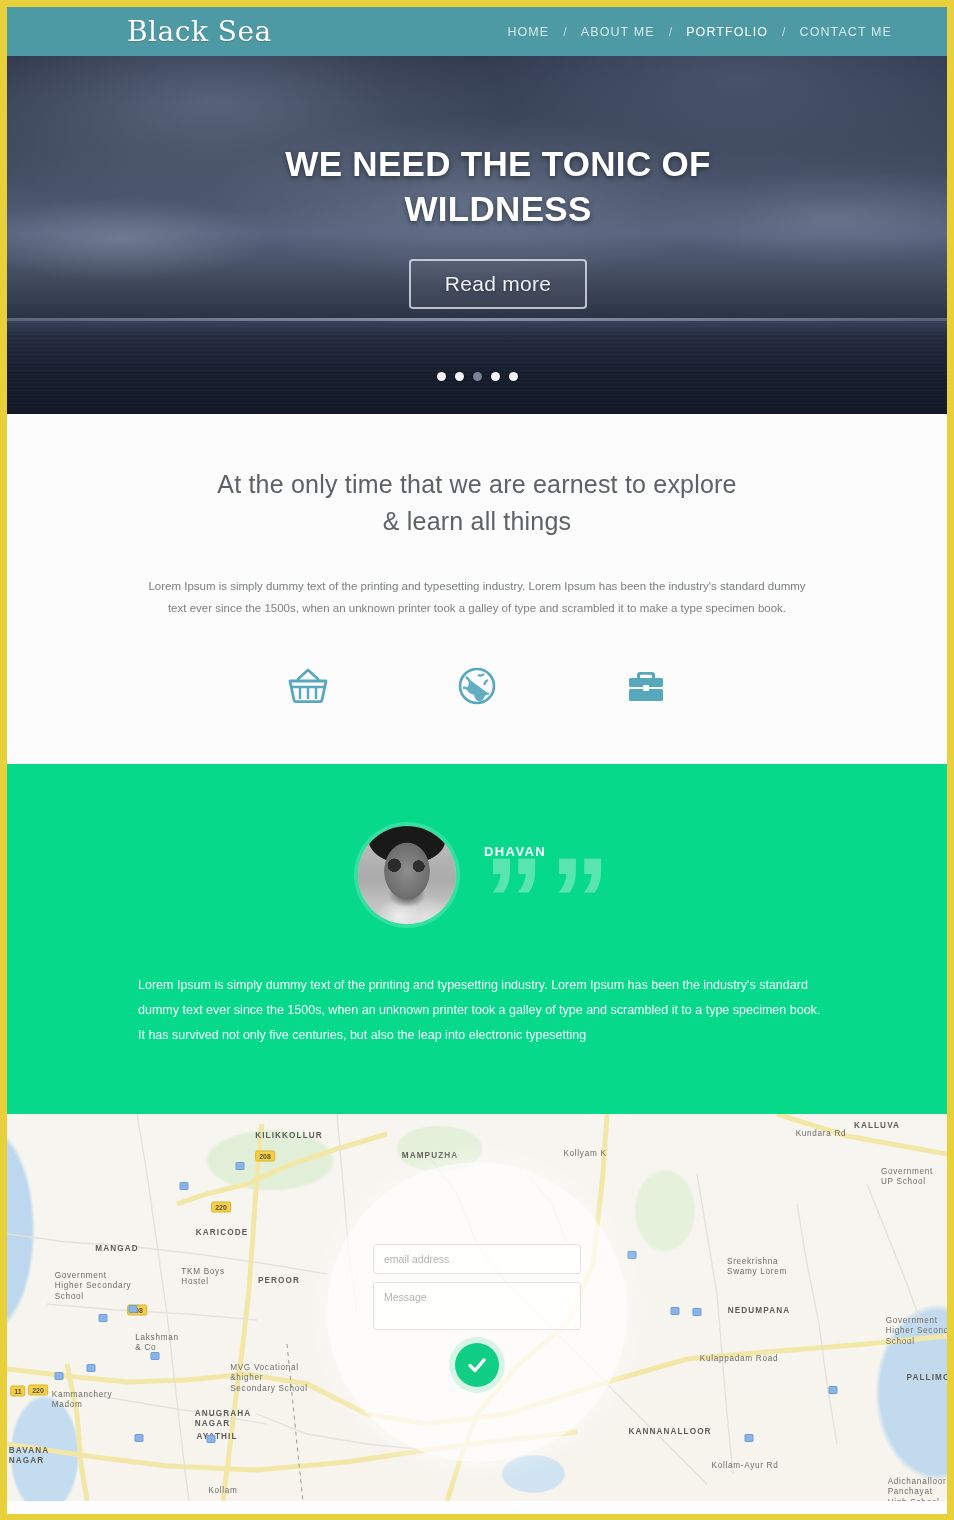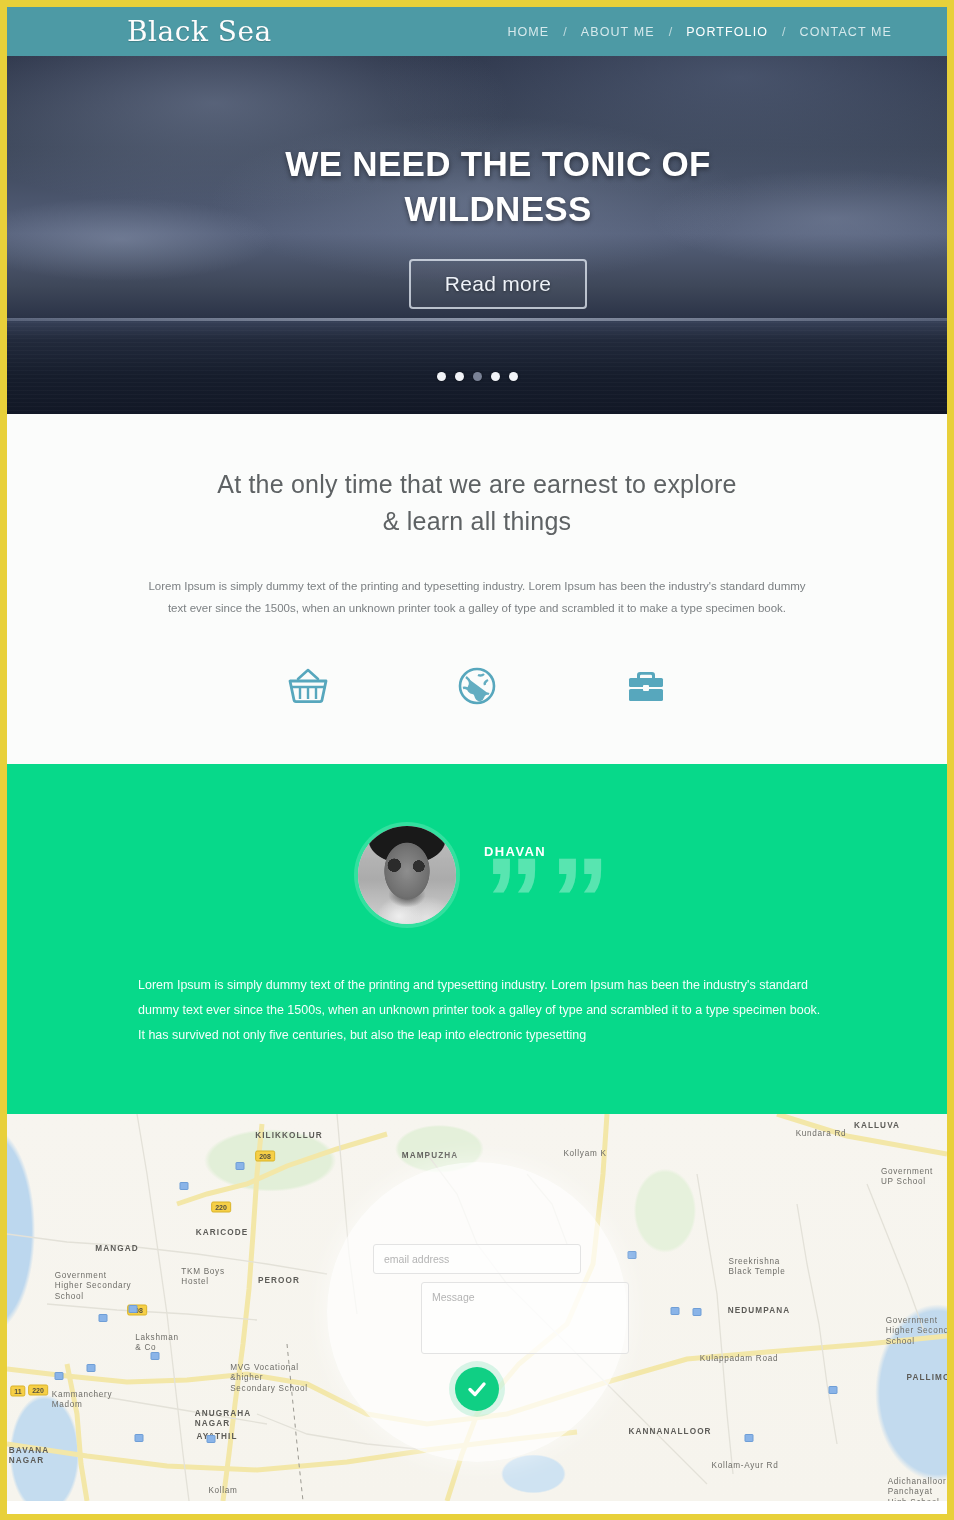--- a/index.html
+++ b/index.html
@@ -297,21 +297,21 @@
     background: rgba(255,255,255,.55);
     border: 1px solid #e3e3e3;
     border-radius: 3px;
     font-family: "Liberation Sans", sans-serif;
     font-size: 10.5px;
     color: #8d8d8d;
     padding: 8px 10px;
     margin-bottom: 8px;
     outline: none;
   }
-  .contact-form textarea { height: 72px; resize: none; margin-left: 48px; }
+  .contact-form textarea { height: 48px; resize: none; }
   .contact-form input::placeholder,
   .contact-form textarea::placeholder { color: #b4b4b4; }
   .submit-wrap { text-align: center; margin-top: 13px; }
   .submit-btn {
     width: 44px; height: 44px;
     border: none;
     border-radius: 50%;
     background: #10cf84;
     cursor: pointer;
     display: inline-flex;
@@ -442,21 +442,21 @@
 UP School</div>
         <div class="map-label town" style="left: 215px; top: 114px;">KARICODE</div>
         <div class="map-label town" style="left: 110px; top: 130px;">MANGAD</div>
         <div class="map-label" style="left: 196px; top: 153px;">TKM Boys
 Hostel</div>
         <div class="map-label town" style="left: 272px; top: 162px;">PEROOR</div>
         <div class="map-label" style="left: 86px; top: 157px;">Government
 Higher Secondary
 School</div>
         <div class="map-label" style="left: 750px; top: 143px;">Sreekrishna
-Black Temple</div>
+Swamy Lorem</div>
         <div class="map-label town" style="left: 752px; top: 192px;">NEDUMPANA</div>
         <div class="map-label" style="left: 917px; top: 202px;">Government
 Higher Secondary
 School</div>
         <div class="map-label" style="left: 732px; top: 240px;">Kulappadam Road</div>
         <div class="map-label town" style="left: 925px; top: 259px;">PALLIMON</div>
         <div class="map-label" style="left: 150px; top: 219px;">Lakshman
 &amp; Co</div>
         <div class="map-label" style="left: 262px; top: 249px;">MVG Vocational
 &amp;higher

